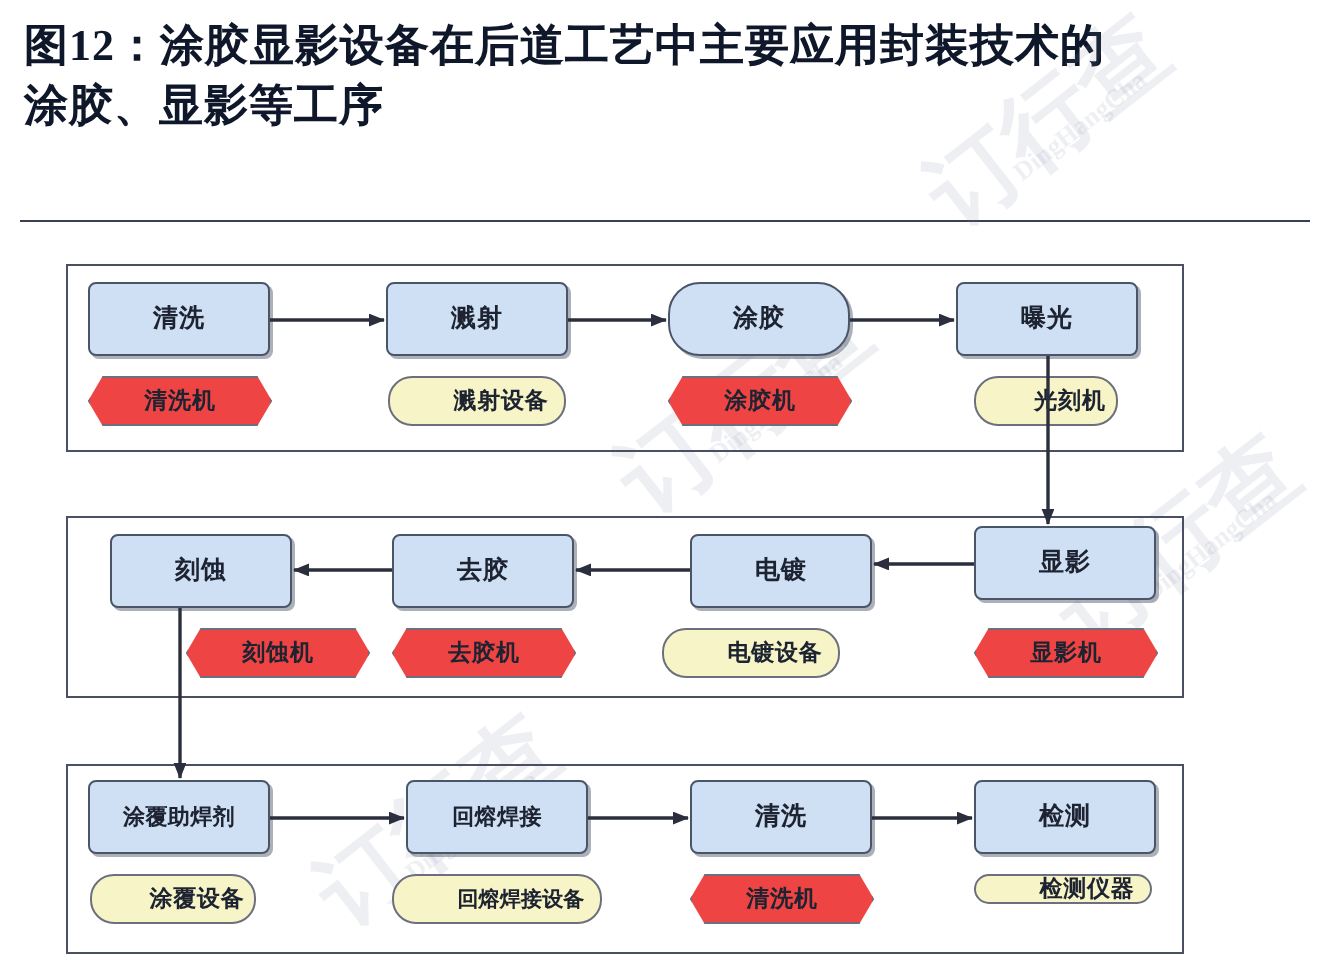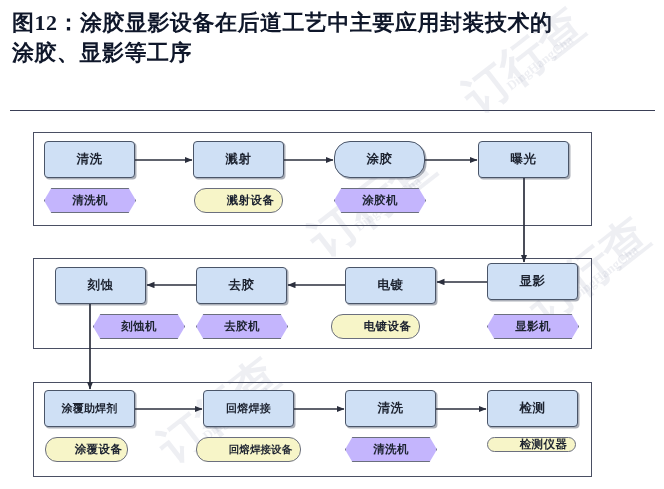--- a/index.html
+++ b/index.html
@@ -94,21 +94,21 @@
     box-sizing: border-box;
     display: flex;
     align-items: center;
     justify-content: center;
     font-size: 11.5px;
     font-weight: bold;
     color: #1d2330;
     letter-spacing: 0.4px;
   }
   .tag.hex {
-    background: #c4b5fd;
+    background: #ef4444;
     border: 1.2px solid #6b6f7e;
     clip-path: polygon(8% 0%, 92% 0%, 100% 50%, 92% 100%, 8% 100%, 0% 50%);
     text-align: right;
   }
   .tag.hex .hex-inner {
     width: 100%;
     height: 100%;
     display: flex;
     align-items: center;
     justify-content: center;
@@ -161,20 +161,21 @@
 
   <div class="pbox" style="left:193px; top:141px; width:91px; height:37px;">溅射</div>
   <div class="tag pill" style="left:194px; top:188px; width:89px; height:25px;">溅射设备</div>
 
   <div class="pbox" style="left:334px; top:141px; width:91px; height:37px;border-radius:16px;">涂胶</div>
   <div class="tag hex" style="left:334px; top:188px; width:92px; height:25px;">
     <span class="hex-inner">涂胶机</span>
   </div>
 
   <div class="pbox" style="left:478px; top:141px; width:91px; height:37px;">曝光</div>
+  <div class="tag pill" style="left:487px; top:188px; width:72px; height:25px;">光刻机</div>
 
   <div class="pbox" style="left:55px; top:267px; width:91px; height:37px;">刻蚀</div>
   <div class="tag hex" style="left:93px; top:314px; width:92px; height:25px;">
     <span class="hex-inner">刻蚀机</span>
   </div>
 
   <div class="pbox" style="left:196px; top:267px; width:91px; height:37px;">去胶</div>
   <div class="tag hex" style="left:196px; top:314px; width:92px; height:25px;">
     <span class="hex-inner">去胶机</span>
   </div>

